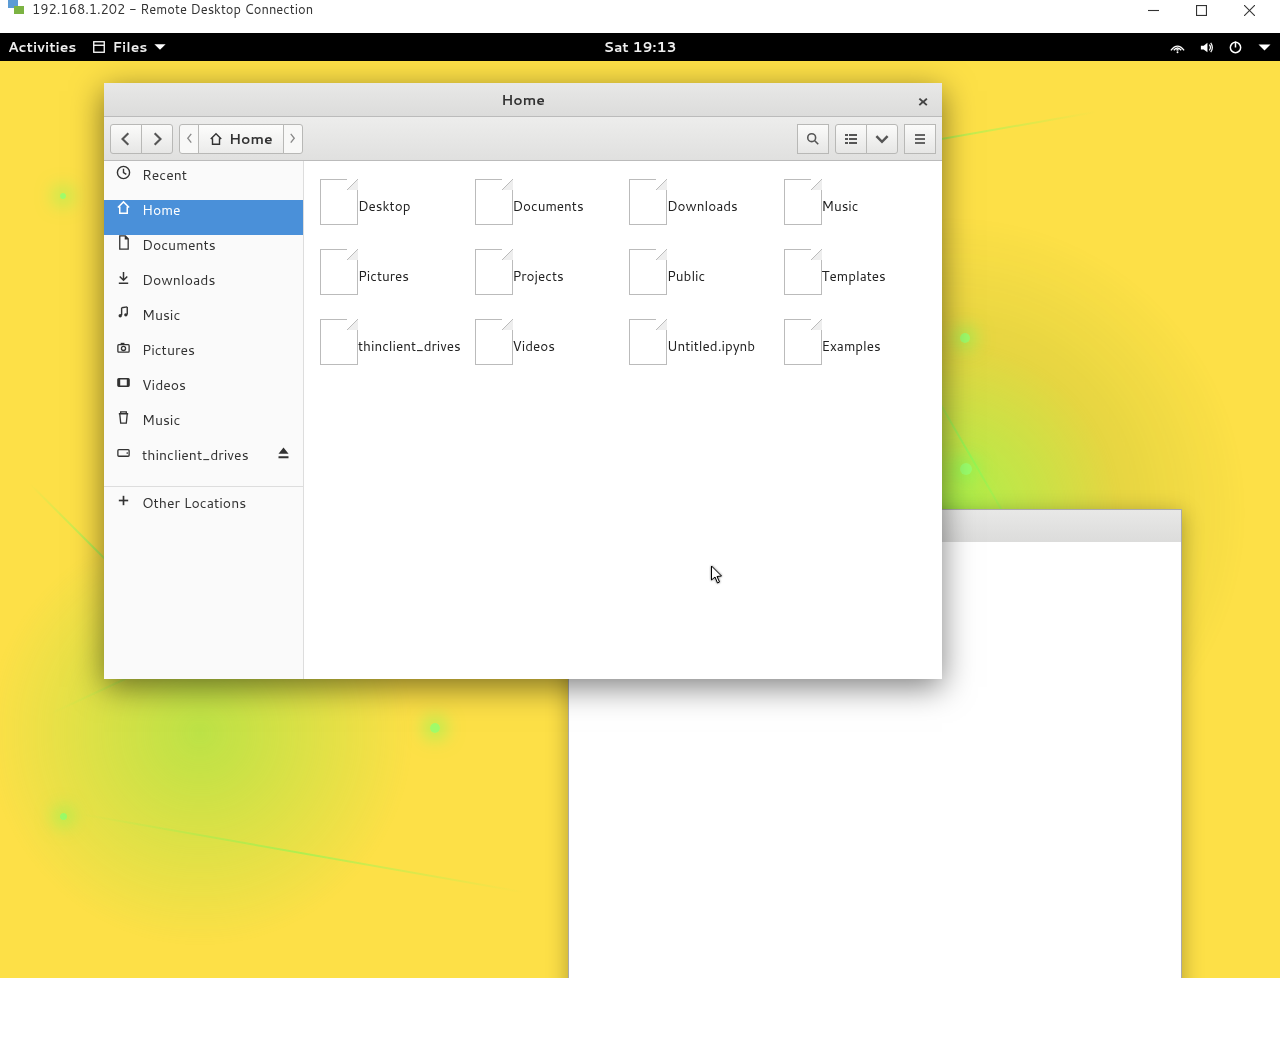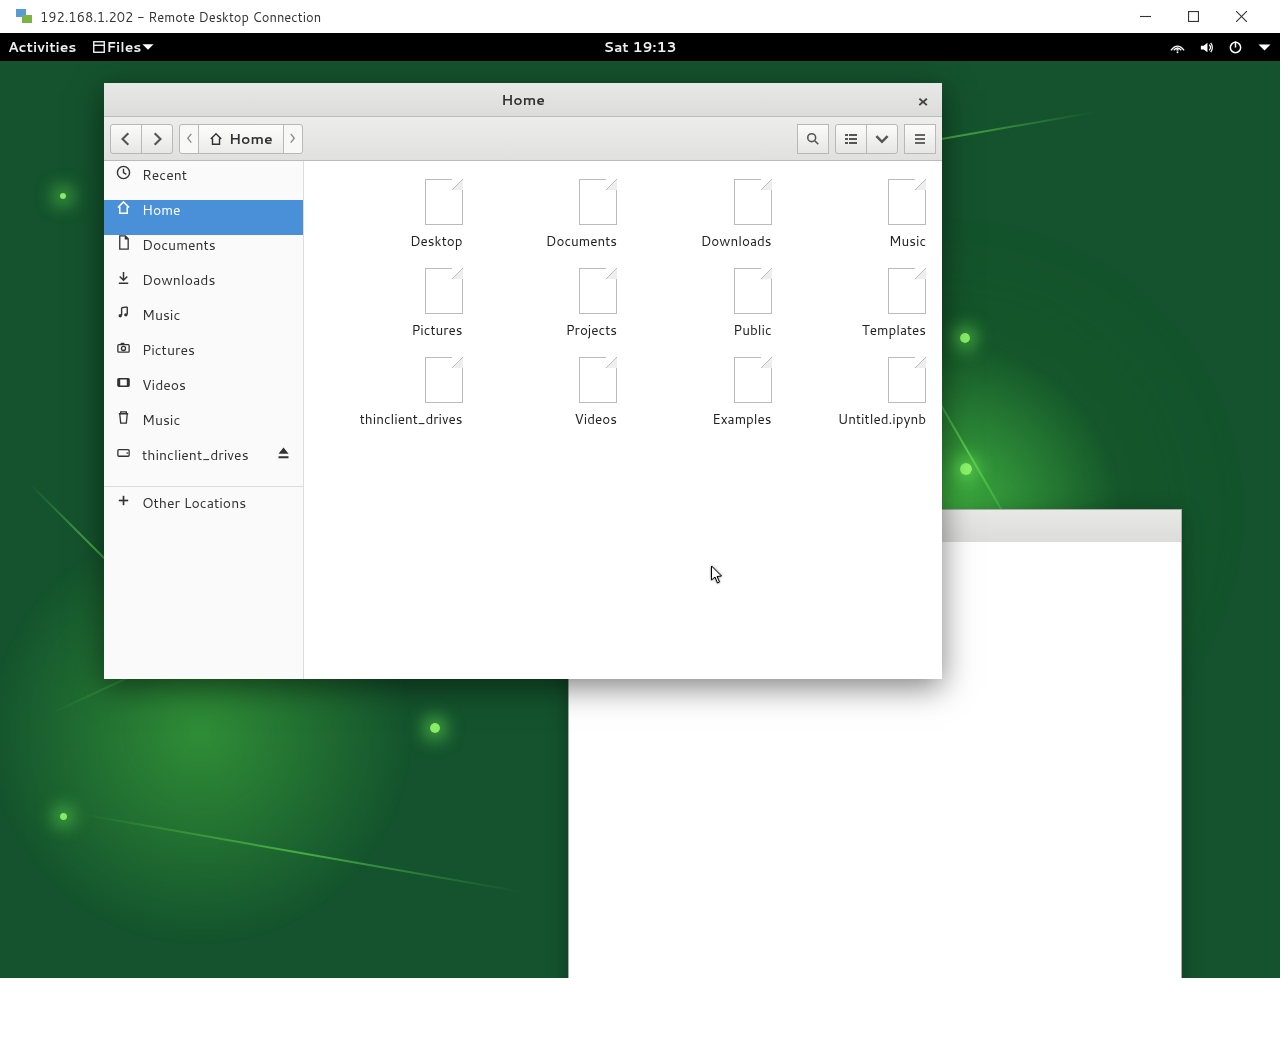--- a/index.html
+++ b/index.html
@@ -1,49 +1,49 @@
 <!DOCTYPE html>
 <html><head>
 <meta charset="utf-8">
 <style>
 * { margin: 0; padding: 0; box-sizing: border-box; font-family: -apple-system, BlinkMacSystemFont, "Segoe UI", Cantarell, sans-serif; }
 html, body { width: 1281px; height: 1062px; overflow: hidden; background: #fff; }
 
 
-.rdp-titlebar { height: 33px; background: #fff; display: flex; align-items: center; padding: 0 16px; font-size: 13px; color: #333; }
+.rdp-titlebar { height: 33px; background: #fff; display: flex; align-items: flex-start; padding: 0 8px; font-size: 13px; color: #333; }
 .rdp-icon { width: 16px; height: 16px; margin-right: 8px; position: relative; }
 .rdp-icon:before { content:""; position:absolute; width:10px;height:8px;background:#5b9bd5;top:0;left:0; }
 .rdp-icon:after { content:""; position:absolute; width:10px;height:8px;background:#7cb342;top:6px;left:6px; }
 .rdp-title { flex: 1; }
 .rdp-controls { display:flex; gap: 28px; margin-right: 14px;}
 .rdp-btn { width: 20px; height: 20px; display:flex; align-items:center; justify-content:center; color:#333; cursor:pointer; }
 .rdp-btn svg { width: 11px; height: 11px; }
 
 
-.desktop { position: relative; width: 1280px; height: 945px; background: #14532d; overflow:hidden; }
+.desktop { position: relative; width: 1280px; height: 945px; background: #fde047; overflow:hidden; }
 .neurons { position:absolute; inset:0; }
 .neurons:before, .neurons:after { content:""; position:absolute; border-radius:50%; filter: blur(2px); }
 .neurons:before { width:600px;height:600px;top:180px;left:650px;
   background: radial-gradient(circle at 50% 50%, rgba(100,255,80,.55) 0%, rgba(30,120,20,.1) 40%, transparent 70%);}
 .neurons:after { width:500px;height:500px;top:450px;left:-50px;
   background: radial-gradient(circle at 50% 50%, rgba(90,230,70,.4) 0%, transparent 60%);}
 .filament { position:absolute; background:linear-gradient(90deg, transparent, rgba(120,255,90,.5), transparent); height:2px; transform-origin:left center;}
 .f1{top:680px;left:50px;width:400px;transform:rotate(-25deg);}
 .f2{top:780px;left:80px;width:450px;transform:rotate(10deg);}
 .f3{top:300px;left:900px;width:260px;transform:rotate(60deg);}
 .f4{top:450px;left:30px;width:180px;transform:rotate(45deg);}
 .f5{top:130px;left:800px;width:300px;transform:rotate(-10deg);}
 .node{position:absolute;width:10px;height:10px;background:rgba(150,255,110,.9);border-radius:50%;box-shadow:0 0 18px 6px rgba(120,255,90,.6);}
 .n1{top:690px;left:430px;} .n2{top:300px;left:960px;} .n3{top:780px;left:60px;width:7px;height:7px;}
 .n4{top:160px;left:60px;width:6px;height:6px;} .n5{top:430px;left:960px;width:12px;height:12px;}
 
 
 .topbar { position: relative; z-index:5; height: 28px; background: #000; color: #eee; display: flex; align-items: center; padding: 0 8px; font-size: 14px; font-weight:600;}
 .topbar-left { display:flex; align-items:center; gap: 16px;}
-.files-menu { display:flex; align-items:center; gap:0; }
+.files-menu { display:flex; align-items:center; gap:6px; }
 .files-menu svg{width:14px;height:14px;}
 .topbar-center { position:absolute; left:50%; transform:translateX(-50%);}
 .topbar-right { margin-left:auto; display:flex; align-items:center; gap:14px;}
 .topbar-right svg{width:15px;height:15px;}
 
 
 .termwin { position:absolute; top:476px; left:568px; width:614px; height:500px; background:#fff; border:1px solid #aaa; box-shadow: 0 4px 20px rgba(0,0,0,.3); z-index:6;}
 .termwin .term-titlebar{height:32px;background:linear-gradient(#e8e8e7,#dcdcdb);display:flex;align-items:center;justify-content:center;font-size:14px;font-weight:600;color:#444;}
 
 
@@ -68,21 +68,21 @@
 .fw-body{flex:1;display:flex;overflow:hidden;}
 .sidebar{width:200px;background:#fafafa;border-right:1px solid #ddd;padding-top:4px;font-size:14px;}
 .sb-item{height:35px;display:flex;align-items:flex-start;padding:0 12px;gap:11px;color:#333;cursor:pointer;position:relative;}
 .sb-item.active{background:#4a90d9;color:#fff;}
 .sb-item svg{width:15px;height:15px;flex-shrink:0;}
 .sb-eject{margin-left:auto;}
 .sb-sep{height:1px;background:#ddd;margin:6px 0;}
 
 .content{flex:1;background:#fff;padding:12px 10px;}
 .grid{display:grid;grid-template-columns:repeat(4,1fr);gap:6px 0;}
-.item{display:flex;flex-direction:column;align-items:flex-end;padding:6px;cursor:pointer;}
+.item{display:flex;flex-direction:row;align-items:center;padding:6px;cursor:pointer;}
 .fileicon{width:38px;height:46px;border:1px solid #bbb;background:#fff;position:relative;margin-bottom:6px;}
 .fileicon:before{content:"";position:absolute;top:-1px;right:-1px;width:11px;height:11px;background:linear-gradient(135deg,#fff 48%,#bbb 50%,#eee 52%);}
 .itemlabel{font-size:13.5px;color:#222;text-align:center;}
 
 .cursor-arrow{position:absolute;top:533px;left:710px;z-index:20;pointer-events:none;}
 .cursor-arrow svg{width:15px;height:18px;filter:drop-shadow(0 0 1px rgba(0,0,0,.6));}
 
 .bottom-strip { width:1204px; height:84px; background:#fff;}
 </style>
 </head>
@@ -344,25 +344,25 @@
             <div class="item">
               <div class="fileicon"></div>
               <div class="itemlabel">thinclient_drives</div>
             </div>
             <div class="item">
               <div class="fileicon"></div>
               <div class="itemlabel">Videos</div>
             </div>
             <div class="item">
               <div class="fileicon"></div>
+              <div class="itemlabel">Untitled.ipynb</div>
+            </div>
+            <div class="item">
+              <div class="fileicon"></div>
               <div class="itemlabel">Examples</div>
-            </div>
-            <div class="item">
-              <div class="fileicon"></div>
-              <div class="itemlabel">Untitled.ipynb</div>
             </div>
           </div>
       </div>
     </div>
   </div>
 
   <div class="cursor-arrow">
     <svg viewBox="0 0 12 18">
         <path d="M0 0 L0 14 L3.5 11 L6 17 L8 16 L5.5 10.5 L10 10 Z" fill="#fff" stroke="#000" stroke-width="1"></path>
       </svg>

